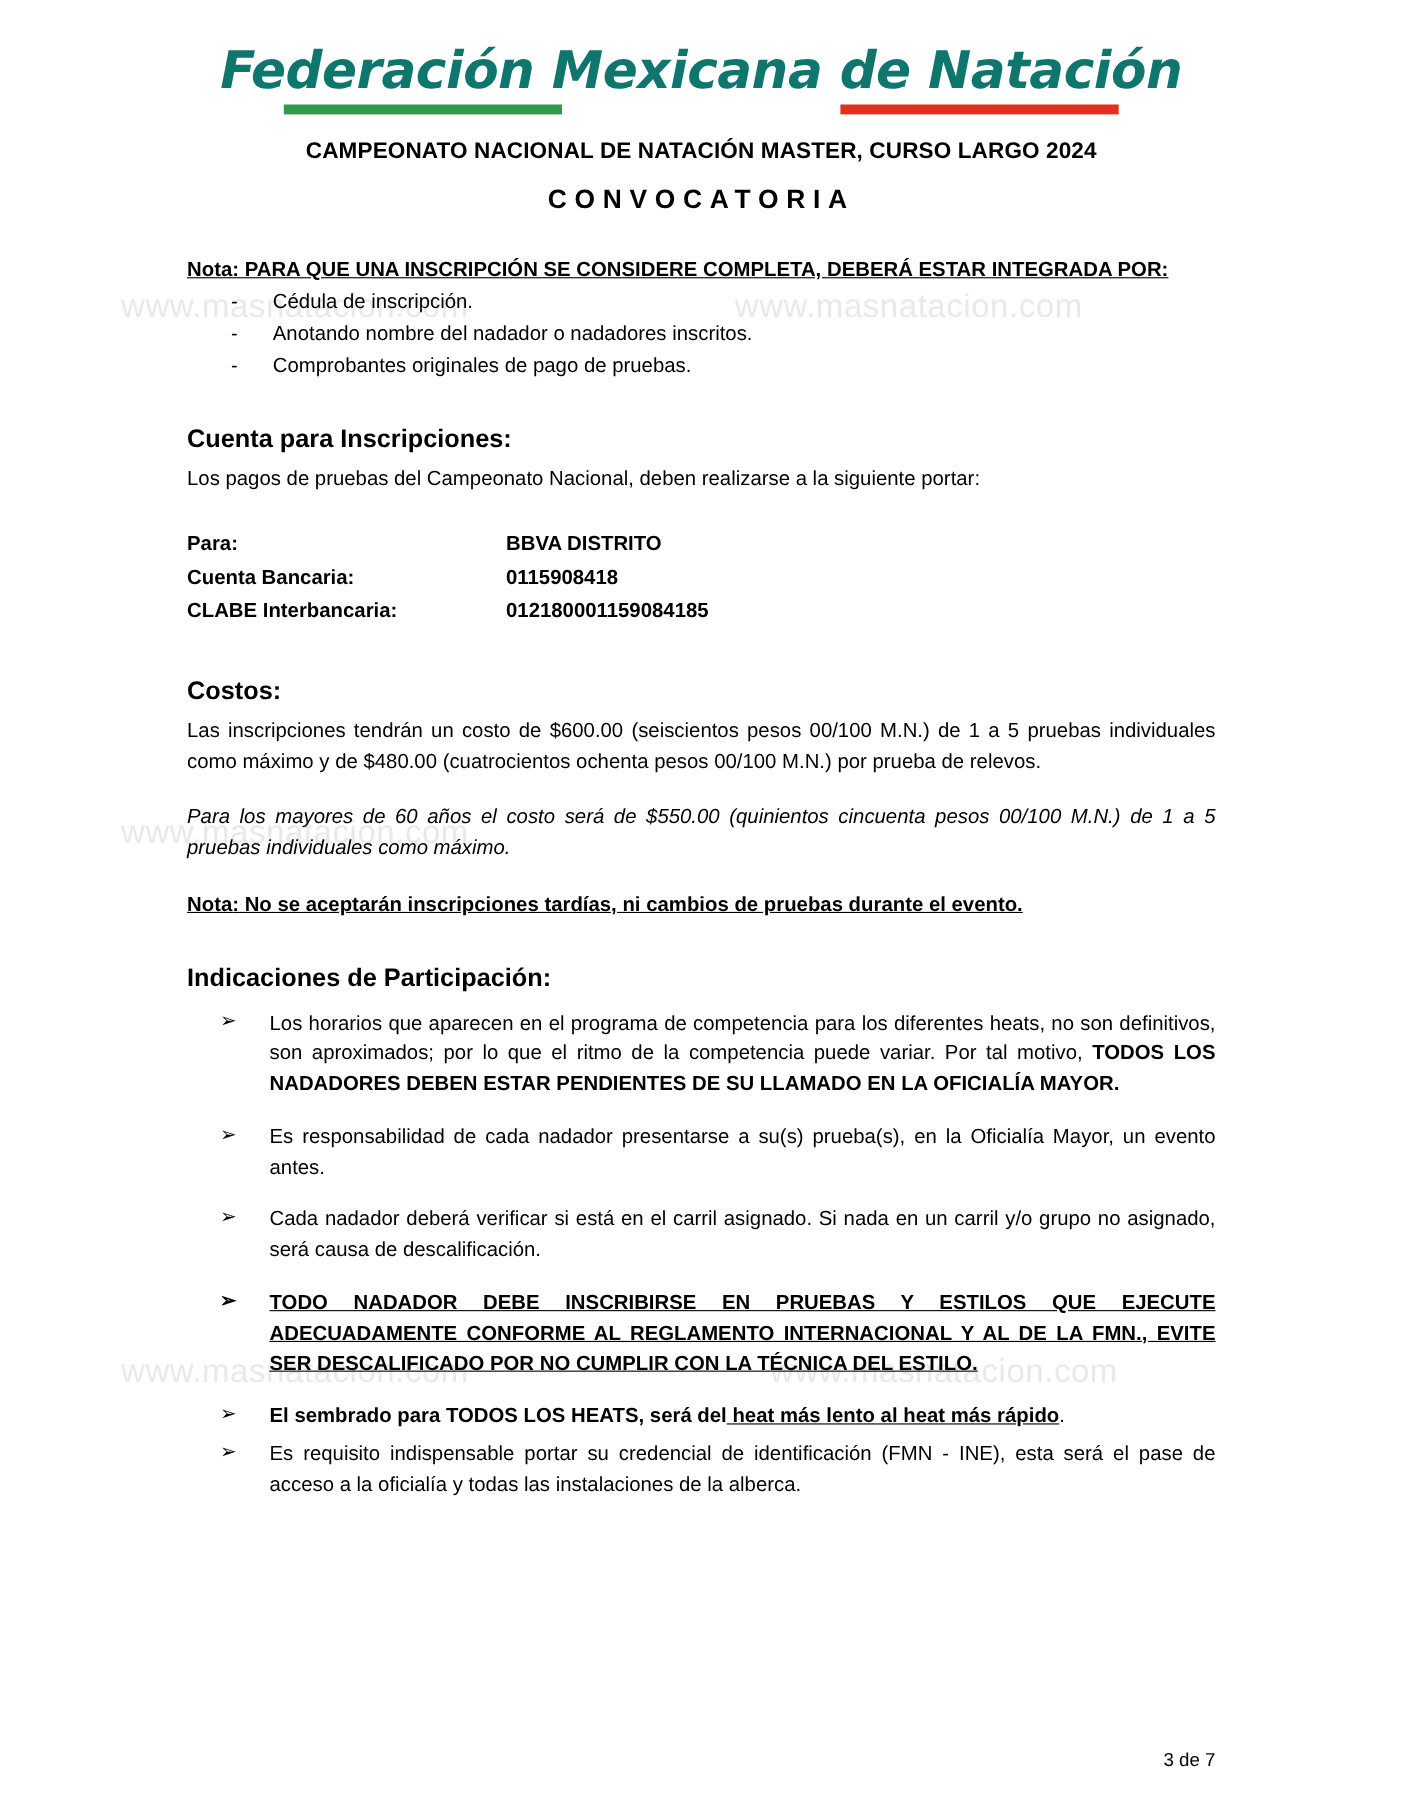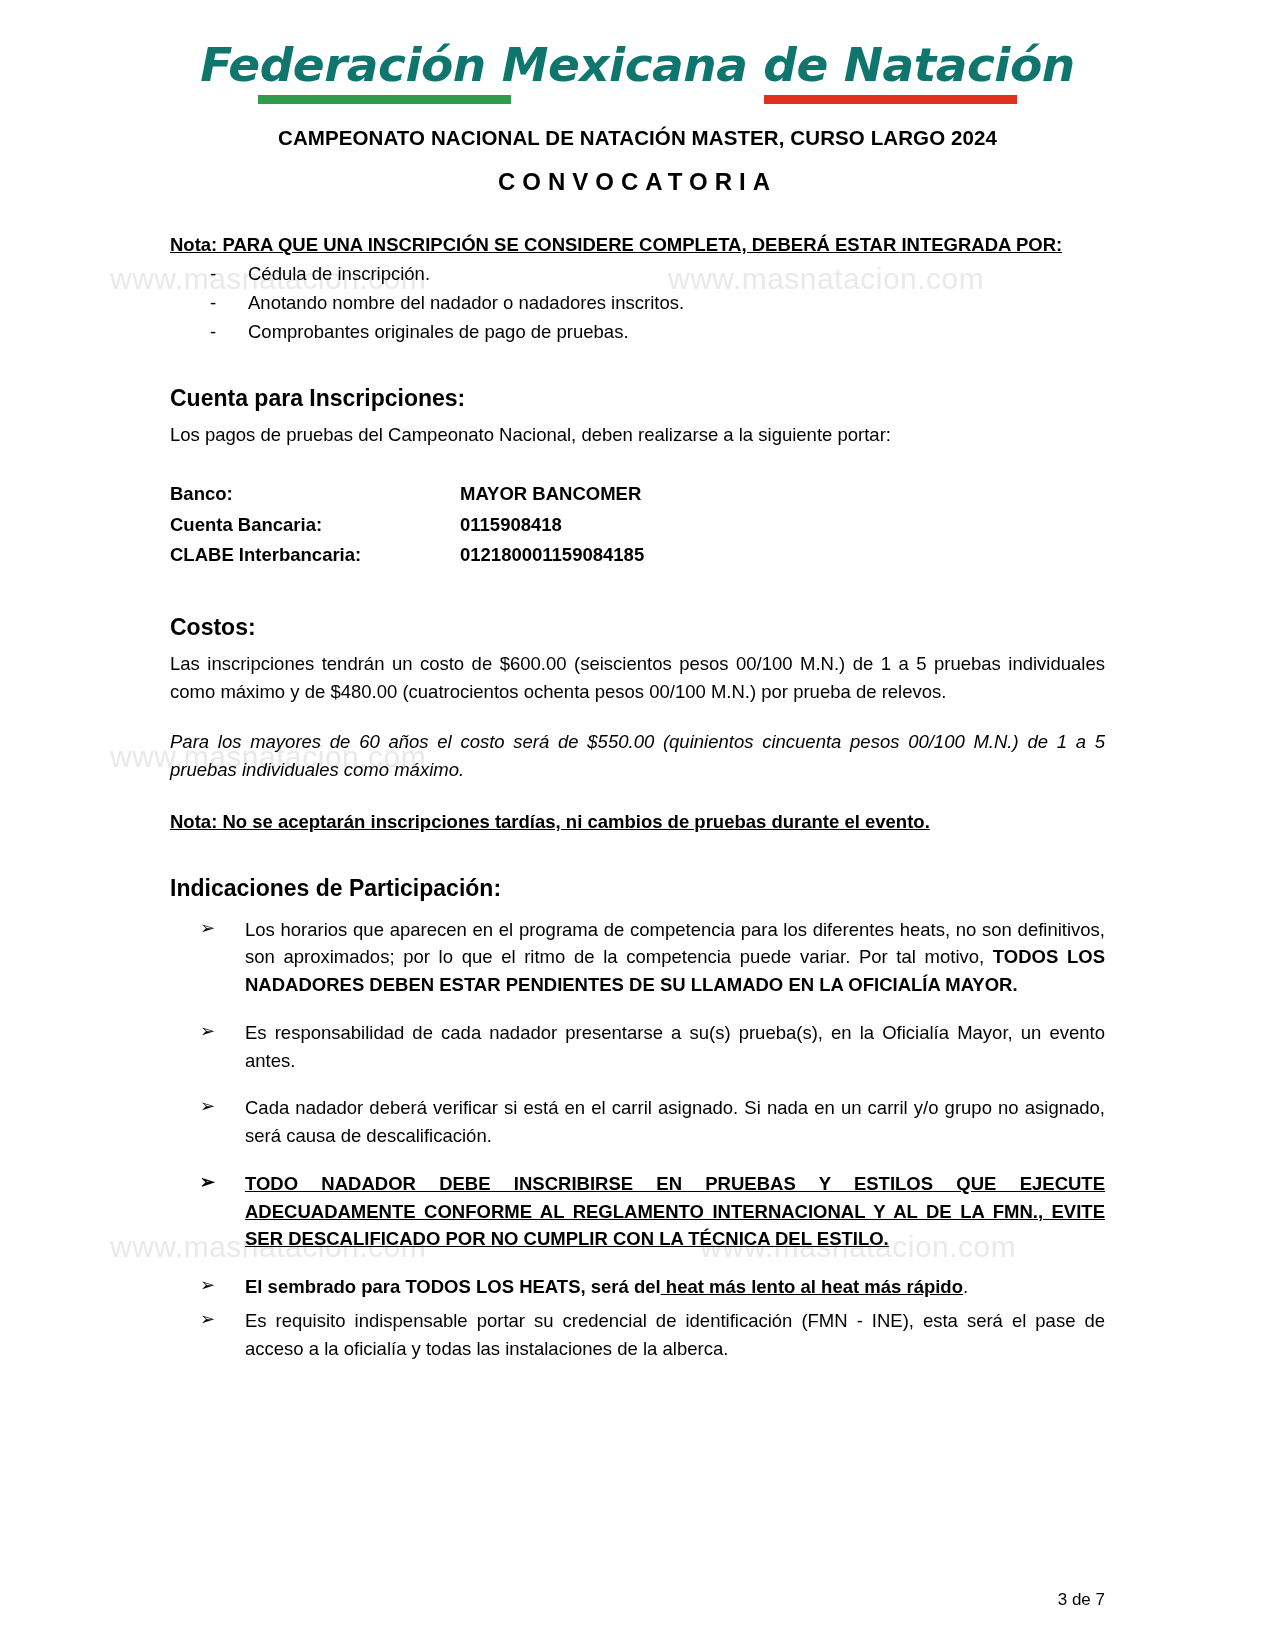--- a/index.html
+++ b/index.html
@@ -213,22 +213,22 @@
       <li>Anotando nombre del nadador o nadadores inscritos.</li>
       <li>Comprobantes originales de pago de pruebas.</li>
     </ul>
 
     <h2 class="section">Cuenta para Inscripciones:</h2>
     <p class="body">Los pagos de pruebas del Campeonato Nacional, deben realizarse a la siguiente portar:</p>
 
     <table class="bank">
       <tbody>
       <tr>
-        <td class="label">Banco:</td>
-        <td class="value">MAYOR BANCOMER</td>
+        <td class="label">Para:</td>
+        <td class="value">BBVA DISTRITO</td>
       </tr>
       <tr>
         <td class="label">Cuenta Bancaria:</td>
         <td class="value">0115908418</td>
       </tr>
       <tr>
         <td class="label">CLABE Interbancaria:</td>
         <td class="value">012180001159084185</td>
       </tr>
     </tbody>

